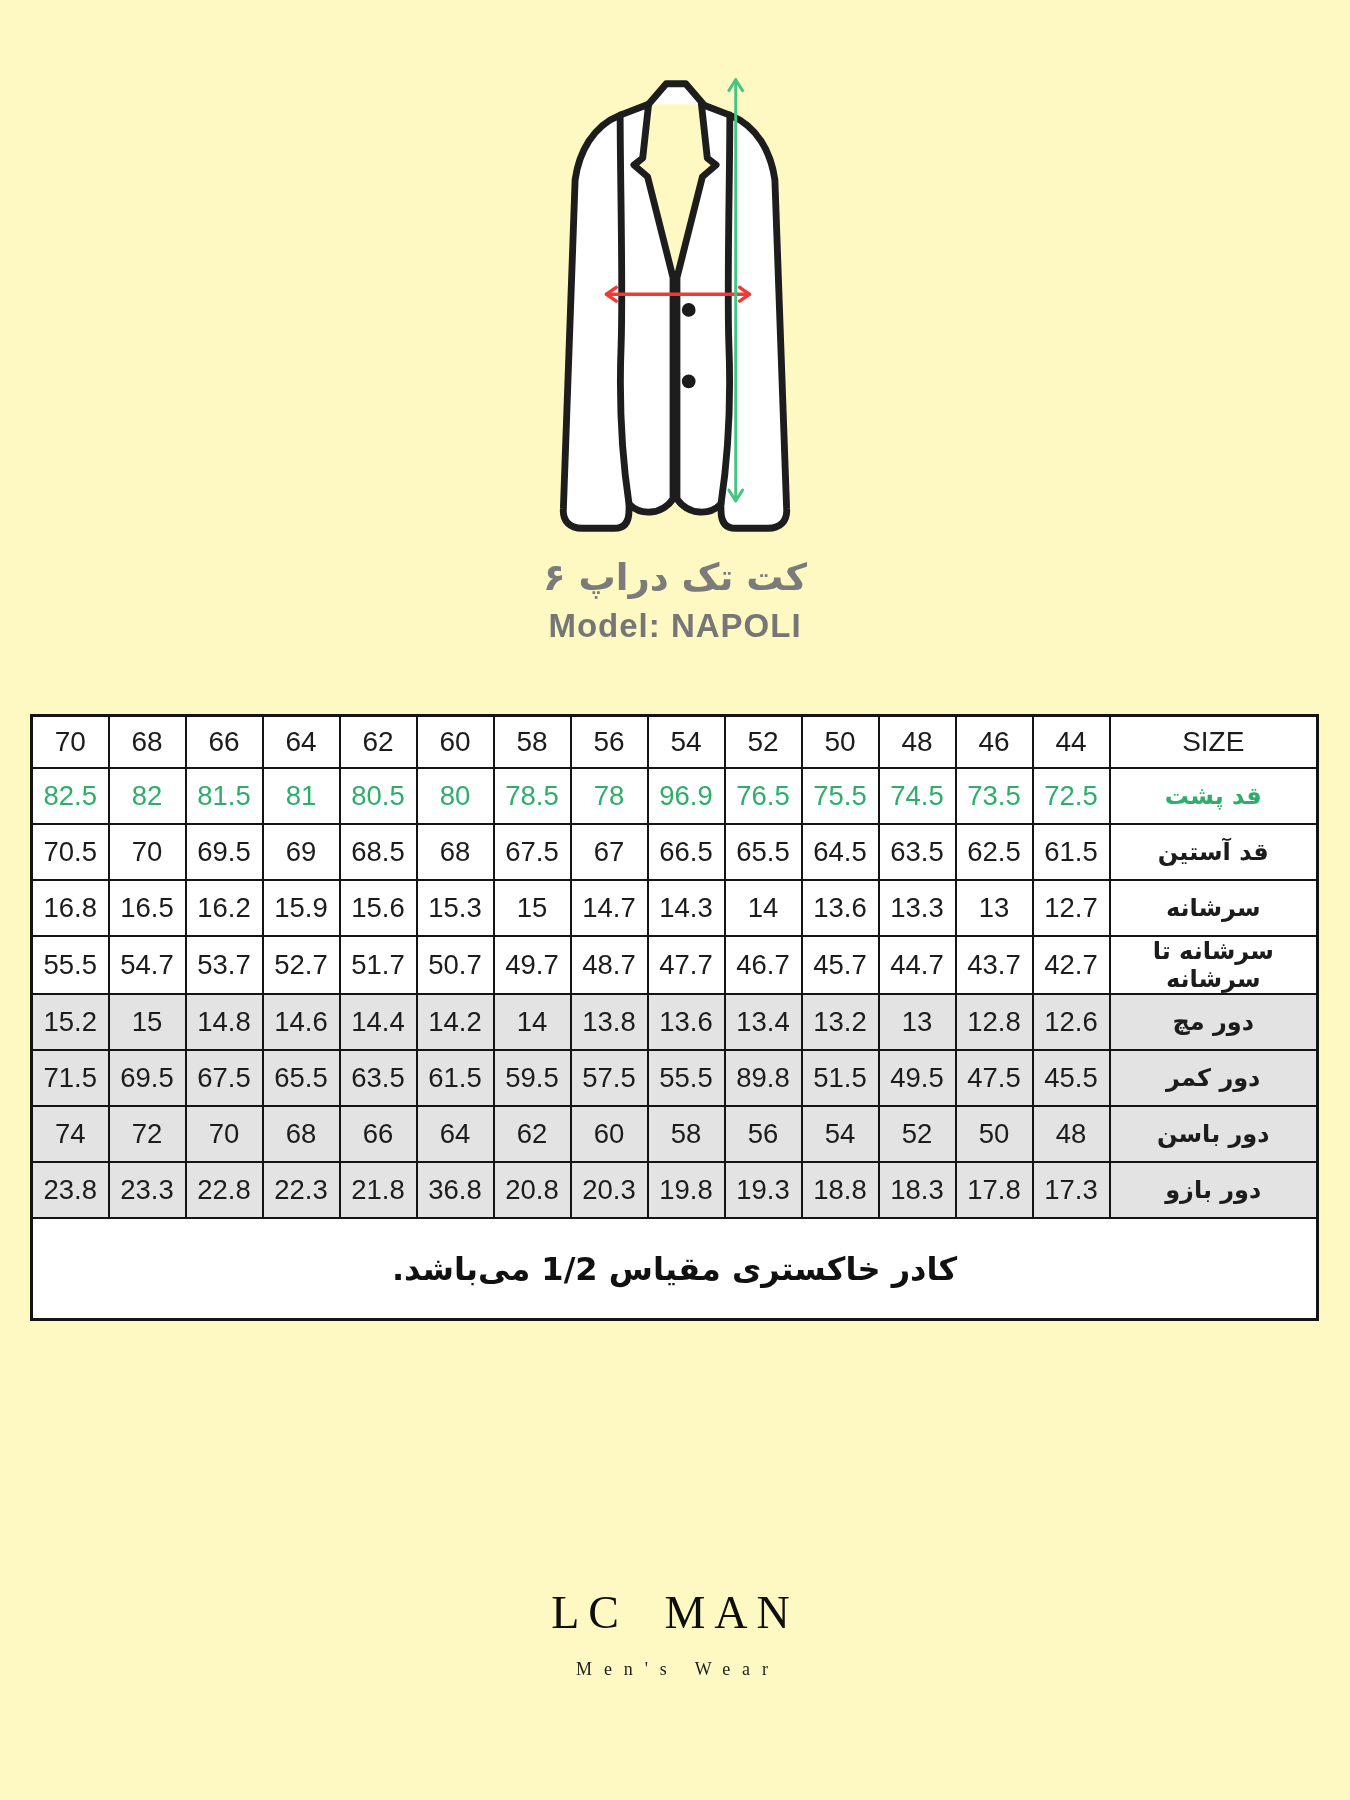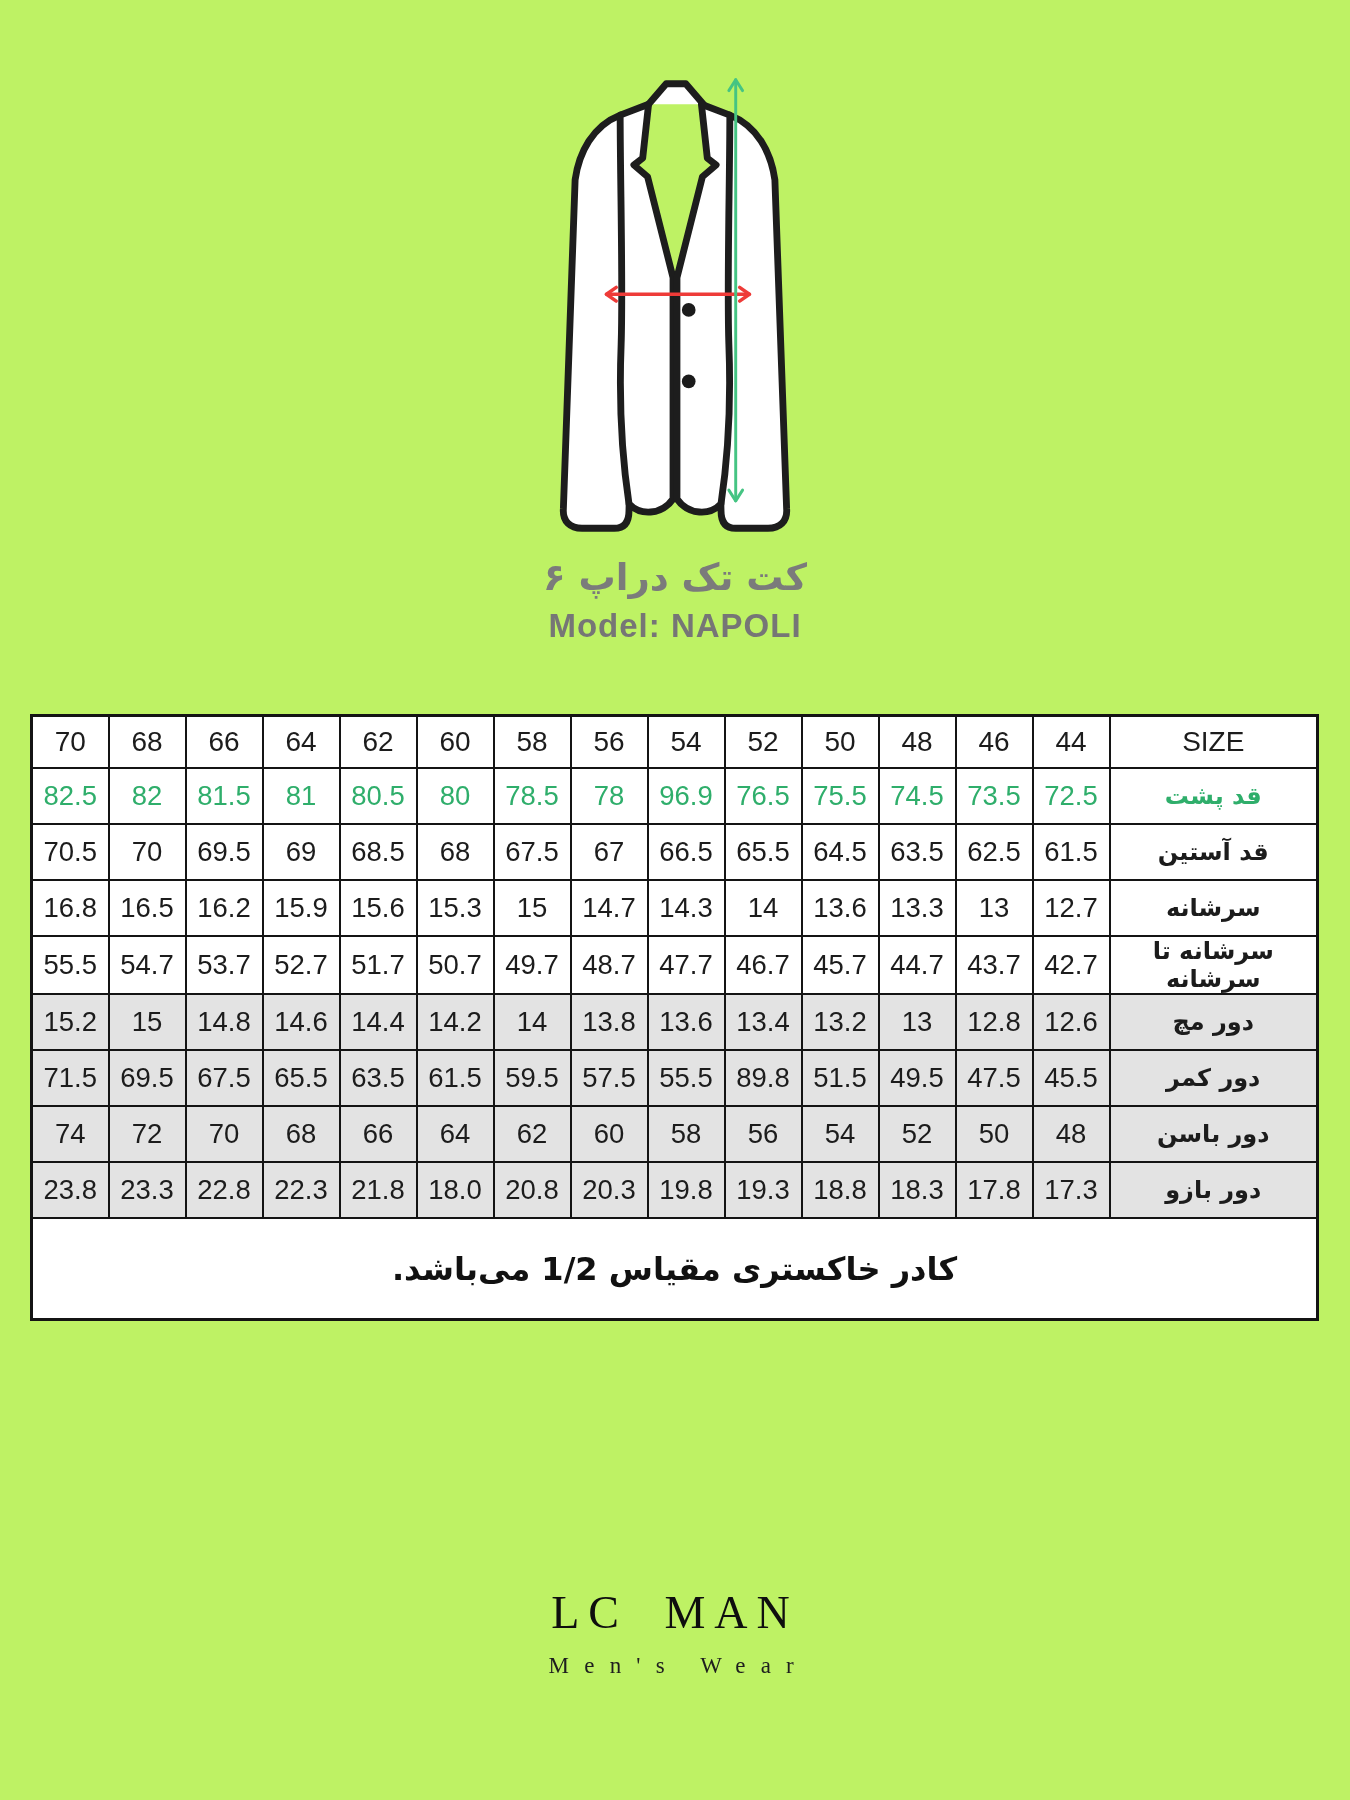--- a/index.html
+++ b/index.html
@@ -1,16 +1,16 @@
 <!DOCTYPE html>
 <html lang="fa" style="--green: #2fae6b; --red: #ee3330; --grayRow: #e3e3e3; --border: #141414;"><head>
 <meta charset="utf-8">
 <style>
   html,body{margin:0;padding:0;background:#ffffff;}
-  .page{position:relative;width:1350px;height:1800px;background:#bef264;overflow:hidden;
+  .page{position:relative;width:1350px;height:1800px;background:#fef9c3;overflow:hidden;
         font-family:"Liberation Sans",sans-serif;}
 
   
   .figure{position:absolute;top:72px;left:0;right:0;display:flex;flex-direction:column;align-items:center;}
   .jacket-svg{width:318px;height:470px;display:block;}
   .title-fa{margin-top:14px;font-family:"DejaVu Sans",sans-serif;font-size:37px;font-weight:700;
             color:#7b7b7b;direction:rtl;}
   .model-label{margin-top:8px;font-family:"Liberation Sans",sans-serif;font-size:33px;font-weight:700;
             color:#767676;letter-spacing:1px;}
 
@@ -27,21 +27,21 @@
   .c-green{color:var(--green) !important;}
   .c-red{color:var(--red) !important;}
   .c-black{color:#1c1c1c;}
   td.footnote-cell{height:99px;font-family:"DejaVu Sans",sans-serif;font-weight:700;font-size:32px;
               direction:rtl;background:#fff;color:#111;}
 
   
   .brand{position:absolute;top:1586px;left:0;right:0;text-align:center;}
   .brand-logo{font-family:"Liberation Serif",serif;font-size:46px;font-weight:400;color:#0e0e0e;
               letter-spacing:9px;word-spacing:16px;}
-  .brand-tagline{margin-top:14px;font-family:"Liberation Serif",serif;font-size:23px;color:#1e1e1e;
+  .brand-tagline{margin-top:20px;font-family:"Liberation Serif",serif;font-size:18px;color:#1e1e1e;
               letter-spacing:0.66em;text-indent:0.33em;}
 </style>
 </head>
 <body>
 
 <div class="page">
 
   <div class="figure">
     <svg class="jacket-svg" viewBox="0 0 320 480">
       <g fill="#ffffff" stroke="#1d1d1d" stroke-width="7" stroke-linejoin="round" stroke-linecap="round">
@@ -226,21 +226,21 @@
           <td class="c-black bg-gray">50</td>
           <td class="c-black bg-gray">48</td>
           <td class="row-label c-black bg-gray">دور باسن</td>
         </tr>
         <tr>
           <td class="c-black bg-gray">23.8</td>
           <td class="c-black bg-gray">23.3</td>
           <td class="c-black bg-gray">22.8</td>
           <td class="c-black bg-gray">22.3</td>
           <td class="c-black bg-gray">21.8</td>
-          <td class="c-black bg-gray">18.0</td>
+          <td class="c-black bg-gray">36.8</td>
           <td class="c-black bg-gray">20.8</td>
           <td class="c-black bg-gray">20.3</td>
           <td class="c-black bg-gray">19.8</td>
           <td class="c-black bg-gray">19.3</td>
           <td class="c-black bg-gray">18.8</td>
           <td class="c-black bg-gray">18.3</td>
           <td class="c-black bg-gray">17.8</td>
           <td class="c-black bg-gray">17.3</td>
           <td class="row-label c-black bg-gray">دور بازو</td>
         </tr>

